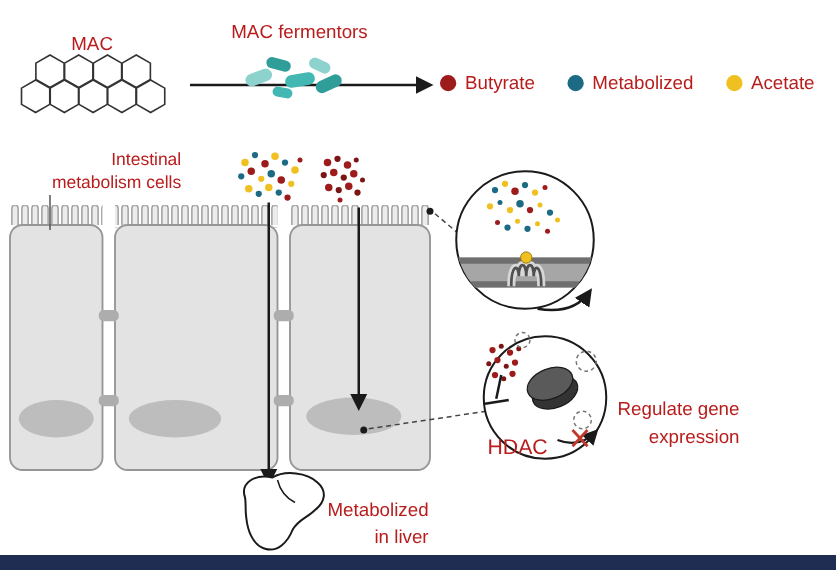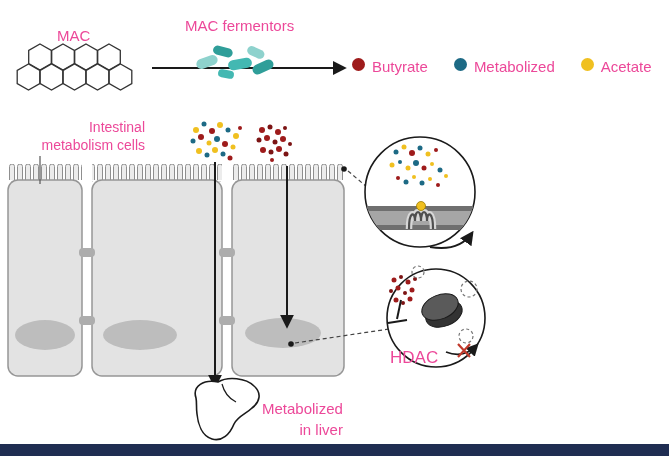--- a/index.html
+++ b/index.html
@@ -1,25 +1,25 @@
 <!DOCTYPE html>
 <html><head>
 <meta charset="utf-8">
 <style>
   html,body{margin:0;padding:0;background:#fff;}
   .stage{
     position:relative;width:669px;height:456px;overflow:hidden;background:#ffffff;
-    font-family:"Liberation Sans","DejaVu Sans",sans-serif;color:#ec4899;
+    font-family:"Liberation Sans","DejaVu Sans",sans-serif;color:#b91c1c;
   }
   .scene{position:absolute;left:0;top:0;width:669px;height:456px;}
   .lbl{position:absolute;font-size:15px;line-height:1.4;white-space:nowrap;}
   .lbl-small{font-size:14px;}
   .center{text-align:center;}
   .legend{position:absolute;left:352px;top:56px;display:flex;gap:26px;align-items:center;height:20px;}
-  .legend-item{display:inline-flex;gap:7px;font-size:15px;}
+  .legend-item{display:inline-flex;align-items:center;gap:7px;font-size:15px;}
   .dot{width:13px;height:13px;border-radius:50%;display:inline-block;}
   .dot-butyrate{background:#9e1b1b;}
   .dot-propionate{background:#1d6a85;}
   .dot-acetate{background:#f0c020;}
   .caption-lines div{white-space:nowrap;text-align:right;}
   .footer-bar{position:absolute;left:0;bottom:0;width:669px;height:12px;background:#1f2d52;}
 </style>
 </head>
 <body>
 
@@ -233,20 +233,24 @@
   </div>
 
   <div class="lbl lbl-small center caption-lines" style="left:10px;top:118px;width:135px;line-height:1.3;">
     <div>Intestinal</div>
     <div>metabolism cells</div>
   </div>
 
 
   <div class="lbl" style="left:390px;top:346px;width:48px;text-align:center;font-size:17px;">HDAC</div>
 
+  <div class="lbl caption-lines" style="left:494px;top:317px;line-height:1.47;">
+    <div>Regulate gene</div>
+    <div>expression</div>
+  </div>
 
   <div class="lbl caption-lines" style="left:262px;top:398px;line-height:1.4;">
     <div>Metabolized</div>
     <div>in liver</div>
   </div>
 
   <div class="footer-bar"></div>
 </div>
 
 </body></html>

